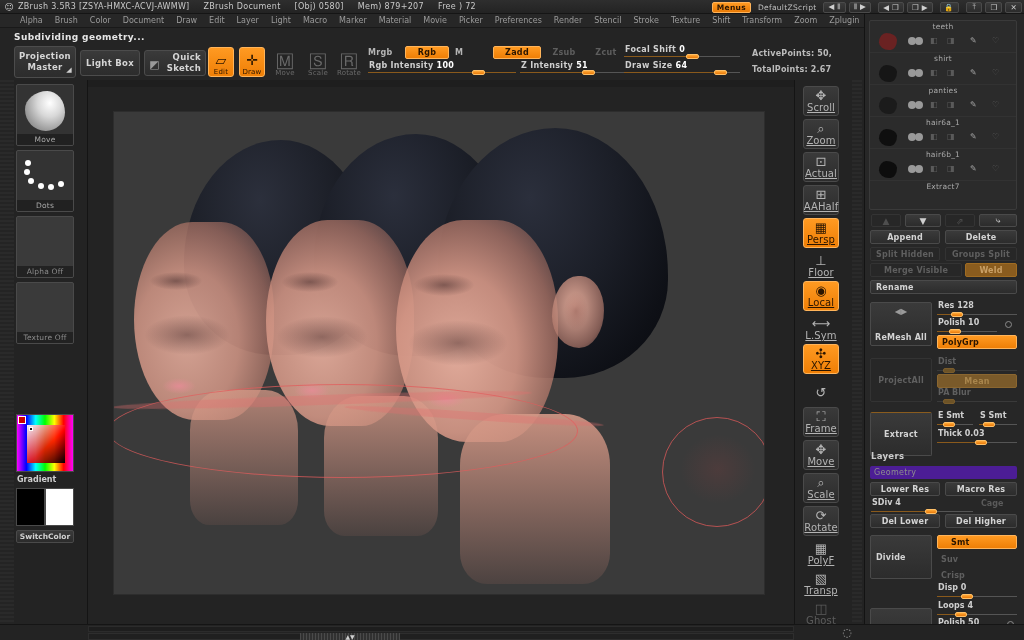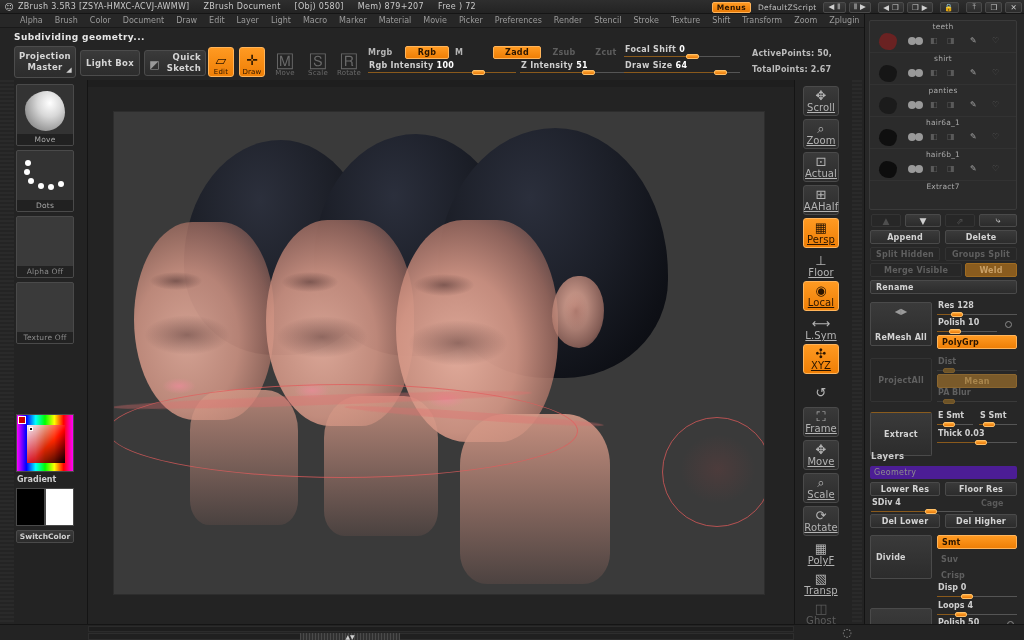--- a/index.html
+++ b/index.html
@@ -706,38 +706,38 @@
       <div class="x">
         <span>Thick</span>
         <span>0.03</span>
       </div>
     </div>
 
     <div class="sect-title" style="left:6px; top:437px;">Layers</div>
     <div class="sect-sub" style="left:5px; top:452px; width:147px; height:13px;">Geometry</div>
 
     <div class="rp-btn" style="left:5px; top:468px; width:70px;">Lower Res</div>
-    <div class="rp-btn" style="left:80px; top:468px; width:72px;">Floor Res</div>
+    <div class="rp-btn" style="left:80px; top:468px; width:72px;">Macro Res</div>
 
     <div class="rslider" style="left:6px; top:485px; width:102px;">
       <div class="t"></div>
       <div class="f" style="width:56%"></div>
       <div class="k" style="left:54px"></div>
       <div class="x">
         <span>SDiv</span>
         <span>4</span>
       </div>
     </div>
     <div style="position:absolute;left:116px;top:485px;font-size:8px;font-weight:bold;color:#5a5a5a;">Cage</div>
 
     <div class="rp-btn" style="left:5px; top:500px; width:70px;">Del Lower</div>
     <div class="rp-btn" style="left:80px; top:500px; width:72px;">Del Higher</div>
 
     <div class="rp-btn tall2" style="left:5px; top:521px; width:62px; justify-content:flex-start; padding-left:5px;">Divide</div>
-    <div class="rp-btn on" style="left:72px; top:521px; width:80px; justify-content:flex-start; padding-left:4px;">Smt</div>
+    <div class="rp-btn on" style="left:72px; top:521px; width:80px; justify-content:flex-start; padding-left:13px;">Smt</div>
     <div class="rp-btn dim" style="left:72px; top:538px; width:80px; justify-content:flex-start; padding-left:4px; border:none;">Suv</div>
 
     <div class="rp-btn dim" style="left:72px; top:554px; width:80px; justify-content:flex-start; padding-left:4px; border:none;">Crisp</div>
     <div class="rslider" style="left:72px; top:570px; width:80px;">
       <div class="t"></div>
       <div class="f" style="width:32%"></div>
       <div class="k" style="left:24px"></div>
       <div class="x">
         <span>Disp</span>
         <span>0</span>

